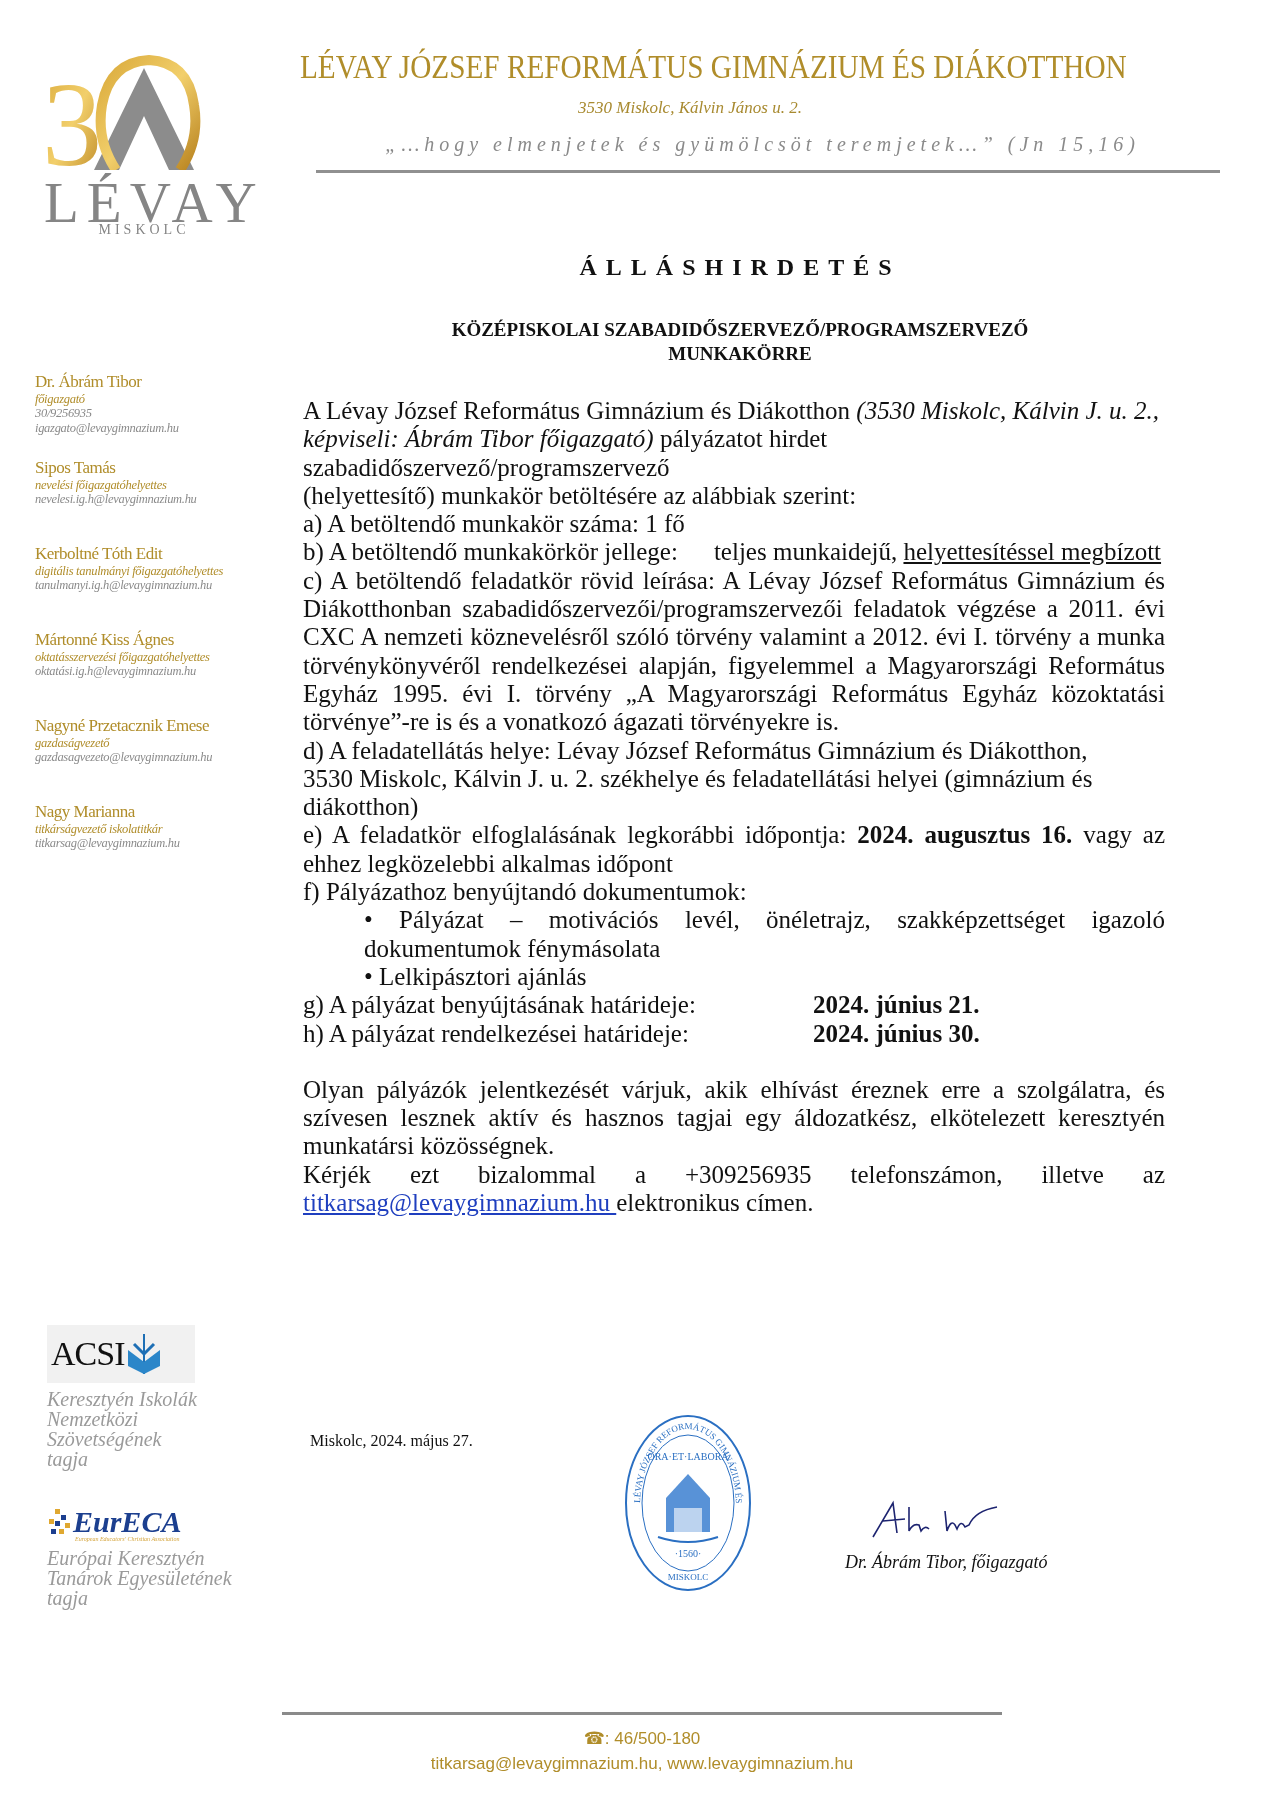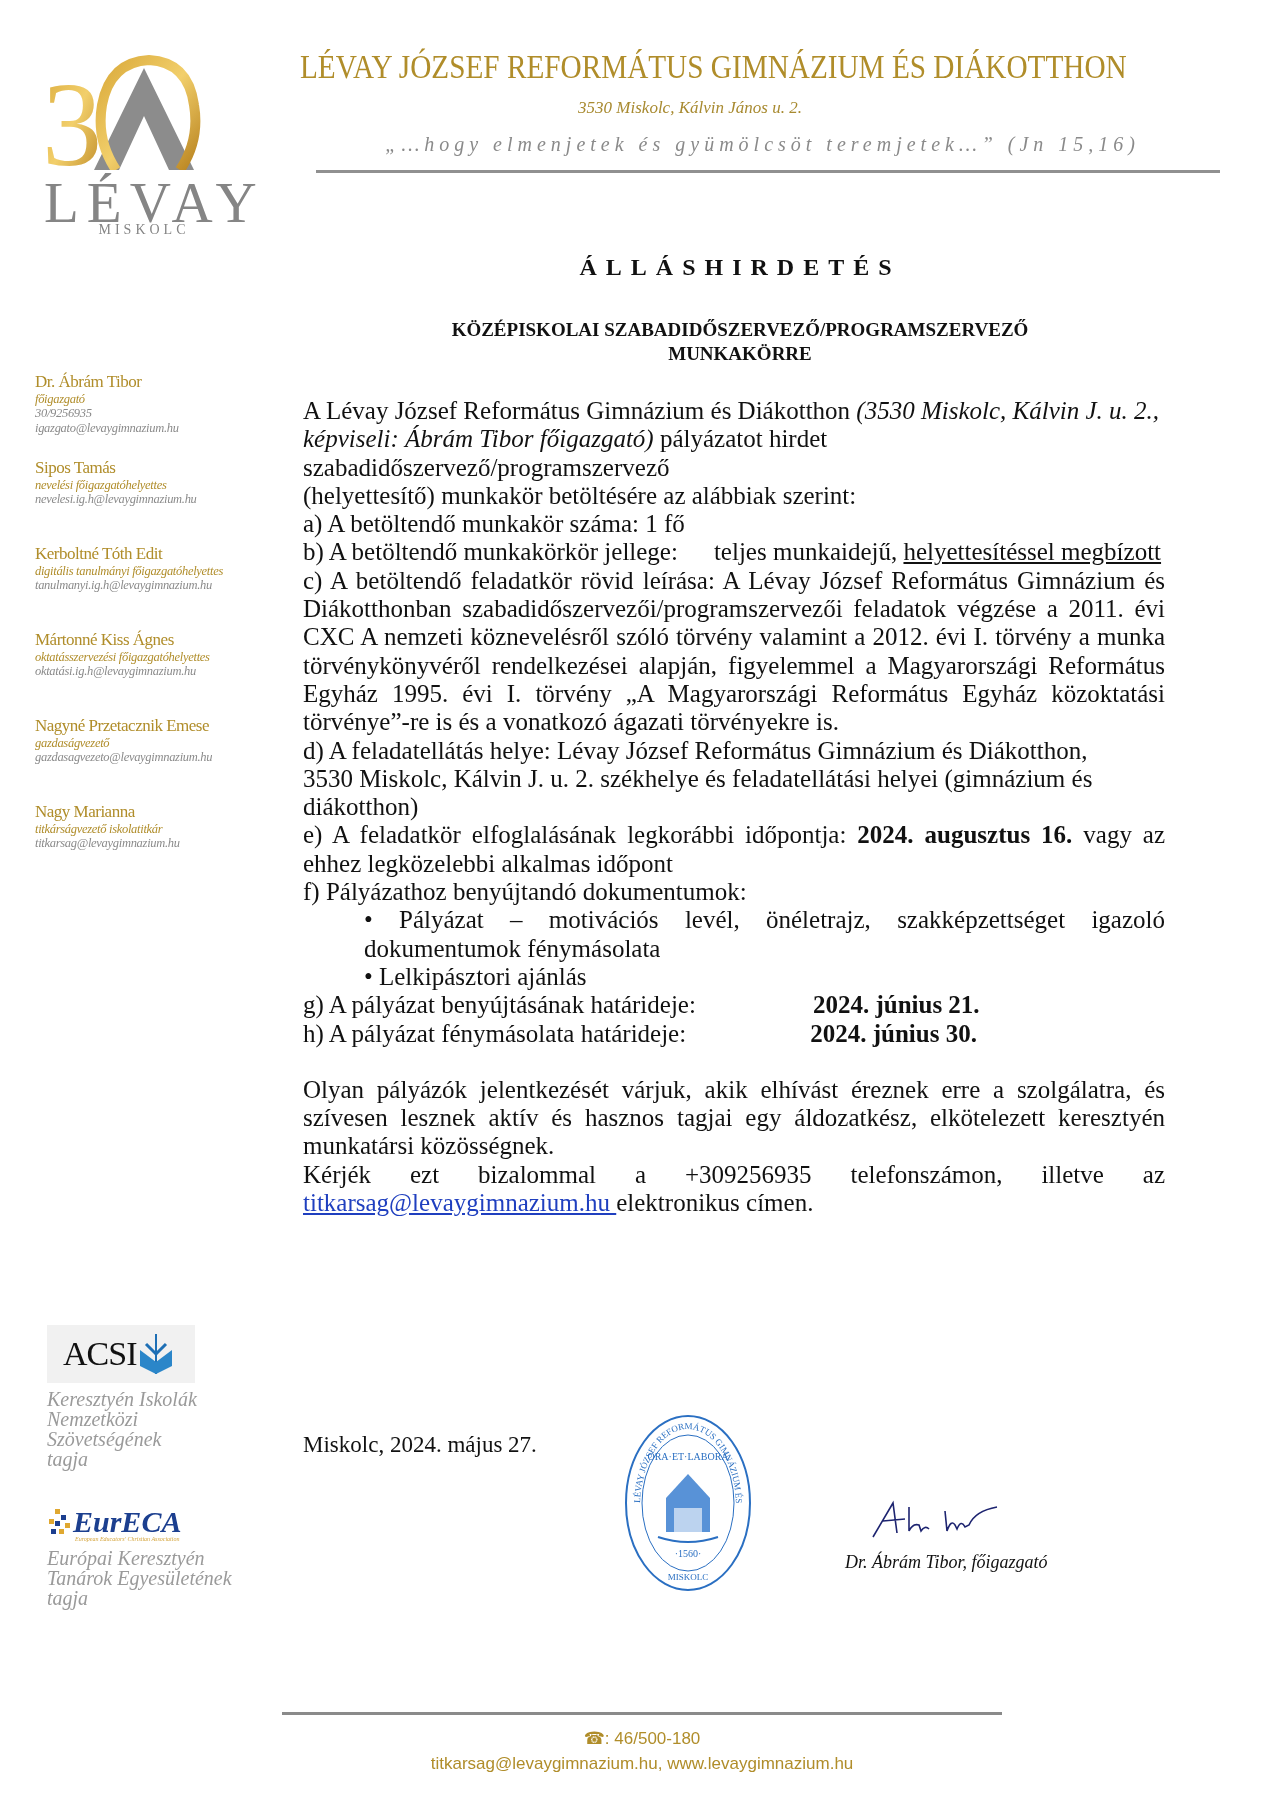--- a/index.html
+++ b/index.html
@@ -21,21 +21,21 @@
   
   .staff { position: absolute; left: 35px; top: 372px; width: 260px; }
   .staff-item { height: 86px; }
   .staff-name { font-size: 17px; color: #b08d2a; line-height: 20px; letter-spacing: -0.5px; }
   .staff-role { font-size: 12.5px; font-style: italic; color: #b08d2a; line-height: 14px; letter-spacing: -0.3px; }
   .staff-contact { font-size: 12.5px; font-style: italic; color: #8a8a8a; line-height: 15px; letter-spacing: -0.3px; }
 
   
   .member { position: absolute; left: 47px; width: 190px; }
   .member .cap { font-style: italic; color: #9a9a9a; font-size: 20px; line-height: 20px; margin-top: 6px; }
-  .acsi-logo { width: 148px; height: 58px; background: #f1f1f1; display: flex; align-items: center; padding-left: 16px; box-sizing: border-box; }
+  .acsi-logo { width: 148px; height: 58px; background: #f1f1f1; display: flex; align-items: center; padding-left: 4px; box-sizing: border-box; }
   .acsi-text { font-family: "Liberation Serif", serif; font-size: 34px; color: #111; letter-spacing: -1px; }
   .eureca-logo { display: flex; align-items: center; height: 40px; }
   .eureca-text { font-family: "Liberation Serif", serif; font-style: italic; font-weight: bold; color: #1c3f8f; font-size: 30px; }
   .eureca-sub { font-size: 6px; color: #d4a33a; margin-left: 28px; margin-top: -6px; font-style: italic; }
 
   
   .heading { position: absolute; left: 300px; top: 254px; width: 880px; text-align: center; font-size: 24px; font-weight: bold; letter-spacing: 9px; }
   .subheading { position: absolute; left: 300px; top: 318px; width: 880px; text-align: center; font-size: 19px; font-weight: bold; line-height: 24px; }
 
   .body { position: absolute; left: 303px; top: 397px; width: 862px; font-family: "Liberation Serif", serif; font-size: 25px; line-height: 28.3px; }
@@ -45,21 +45,21 @@
   .it { font-style: italic; }
   .ul { text-decoration: underline; }
   .b { font-weight: bold; }
   .indent { padding-left: 61px; }
   .tab1 { display: inline-block; width: 36px; }
   .date-g { display: inline-block; width: 117px; }
   .date-h { display: inline-block; width: 124px; }
   .gap { height: 28px; }
   .link { color: #1f3fbf; text-decoration: underline; }
 
-  .sign-date { position: absolute; left: 303px; top: 1432px; font-size: 23px; }
+  .sign-date { position: absolute; left: 310px; top: 1432px; font-size: 16px; }
   .stamp { position: absolute; left: 622px; top: 1412px; width: 132px; height: 182px; }
   .signature { position: absolute; left: 865px; top: 1495px; width: 150px; height: 50px; }
   .signer { position: absolute; left: 845px; top: 1552px; font-size: 18px; font-style: italic; }
 
   
   .ftr-rule { position: absolute; left: 282px; top: 1712px; width: 720px; height: 3px; background: #8a8a8a; }
   .ftr-phone { position: absolute; left: 282px; top: 1728px; width: 720px; text-align: center; font-size: 17px; color: #b08d2a; font-family: "Liberation Sans", sans-serif; }
   .ftr-web { position: absolute; left: 282px; top: 1754px; width: 720px; text-align: center; font-size: 17px; color: #b08d2a; font-family: "Liberation Sans", sans-serif; }
 </style>
 </head>
@@ -172,21 +172,21 @@
   <p><span>b) A betöltendő munkakörkör jellege:</span><span class="tab1"></span><span>teljes munkaidejű, </span><span class="ul">helyettesítéssel megbízott</span></p>
   <p class="just-norm">c) A betöltendő feladatkör rövid leírása: A Lévay József Református Gimnázium és Diákotthonban szabadidőszervezői/programszervezői feladatok végzése a 2011. évi CXC A nemzeti köznevelésről szóló törvény valamint a 2012. évi I. törvény a munka törvénykönyvéről rendelkezései alapján, figyelemmel a Magyarországi Református Egyház 1995. évi I. törvény „A Magyarországi Református Egyház közoktatási törvénye”-re is és a vonatkozó ágazati törvényekre is.</p>
   <p>d) A feladatellátás helye: Lévay József Református Gimnázium és Diákotthon,</p>
   <p>3530 Miskolc, Kálvin J. u. 2. székhelye és feladatellátási helyei (gimnázium és diákotthon)</p>
   <p class="just"><span>e) A feladatkör elfoglalásának legkorábbi időpontja:</span> <span class="b">2024. augusztus 16.</span> <span>vagy az</span></p>
   <p>ehhez legközelebbi alkalmas időpont</p>
   <p>f) Pályázathoz benyújtandó dokumentumok:</p>
   <p class="indent just-norm">• Pályázat – motivációs levél, önéletrajz, szakképzettséget igazoló dokumentumok fénymásolata</p>
   <p class="indent">• Lelkipásztori ajánlás</p>
   <p><span>g) A pályázat benyújtásának határideje:</span><span class="date-g"></span><span class="b">2024. június 21.</span></p>
-  <p><span>h) A pályázat fénymásolata határideje:</span><span class="date-h"></span><span class="b">2024. június 30.</span></p>
+  <p><span>h) A pályázat rendelkezései határideje:</span><span class="date-h"></span><span class="b">2024. június 30.</span></p>
   <div class="gap"></div>
   <p class="just-norm">Olyan pályázók jelentkezését várjuk, akik elhívást éreznek erre a szolgálatra, és szívesen lesznek aktív és hasznos tagjai egy áldozatkész, elkötelezett keresztyén munkatársi közösségnek.</p>
   <p class="just">Kérjék ezt bizalommal a +309256935 telefonszámon, illetve az</p>
   <p><span class="link">titkarsag@levaygimnazium.hu </span><span> elektronikus címen.</span></p>
 </div>
 
 <div class="sign-date">Miskolc, 2024. május 27.</div>
 
 <svg class="stamp" viewBox="0 0 132 182">
   <defs>

